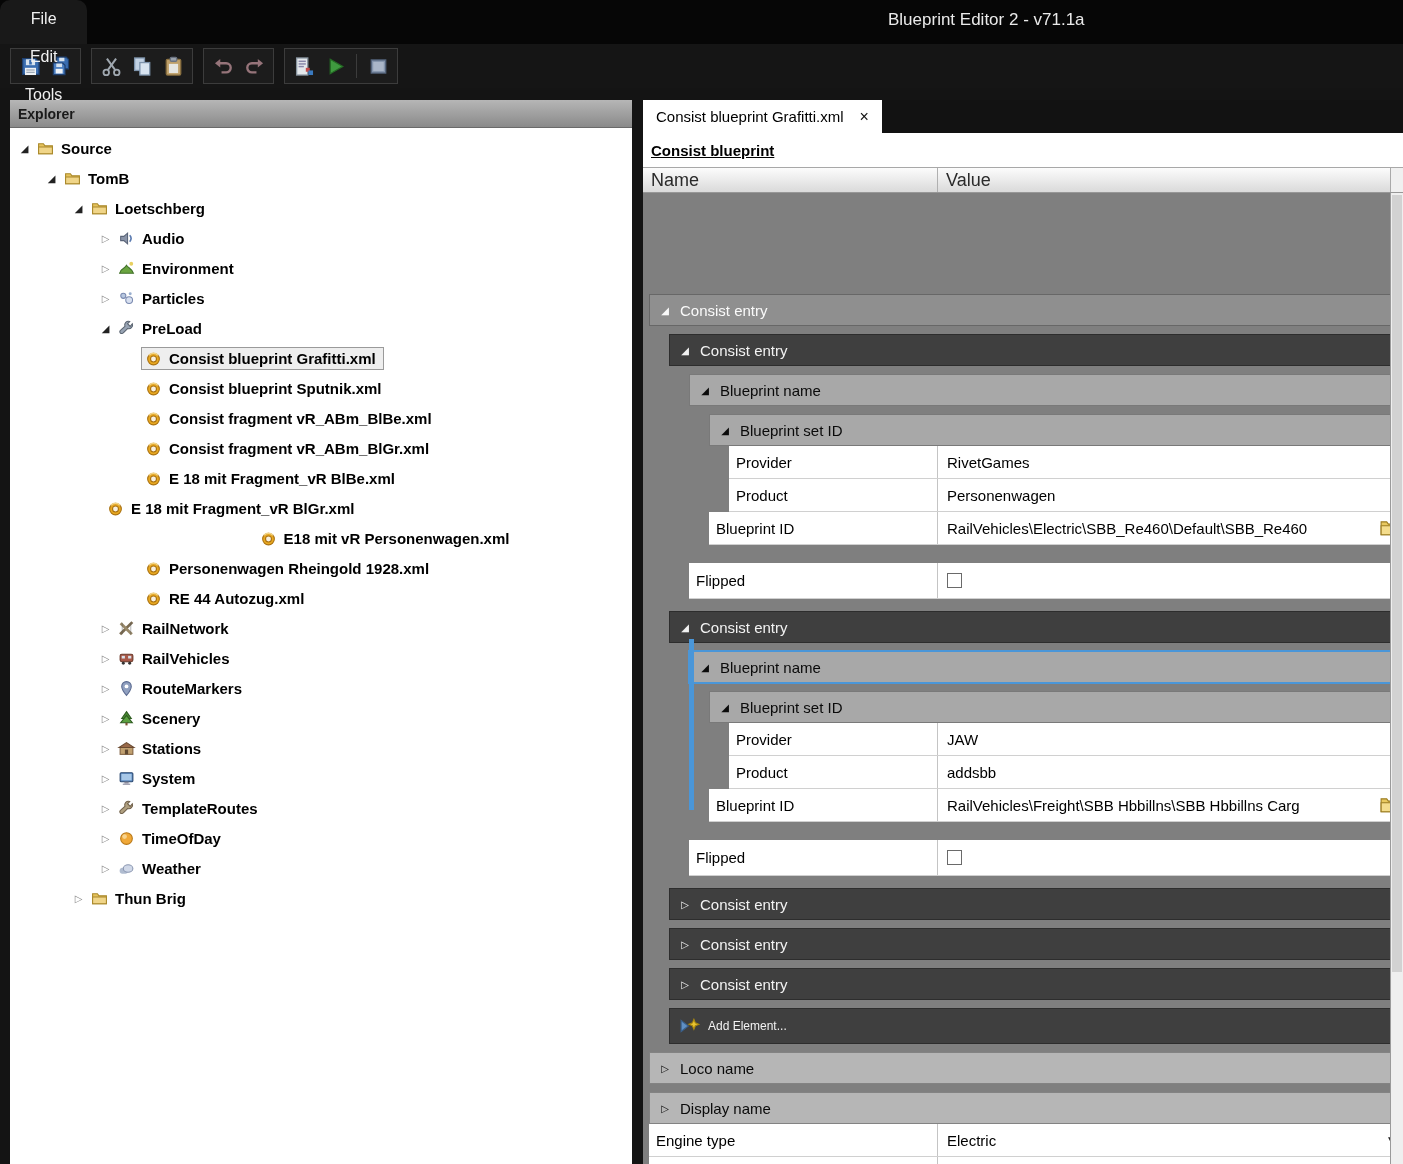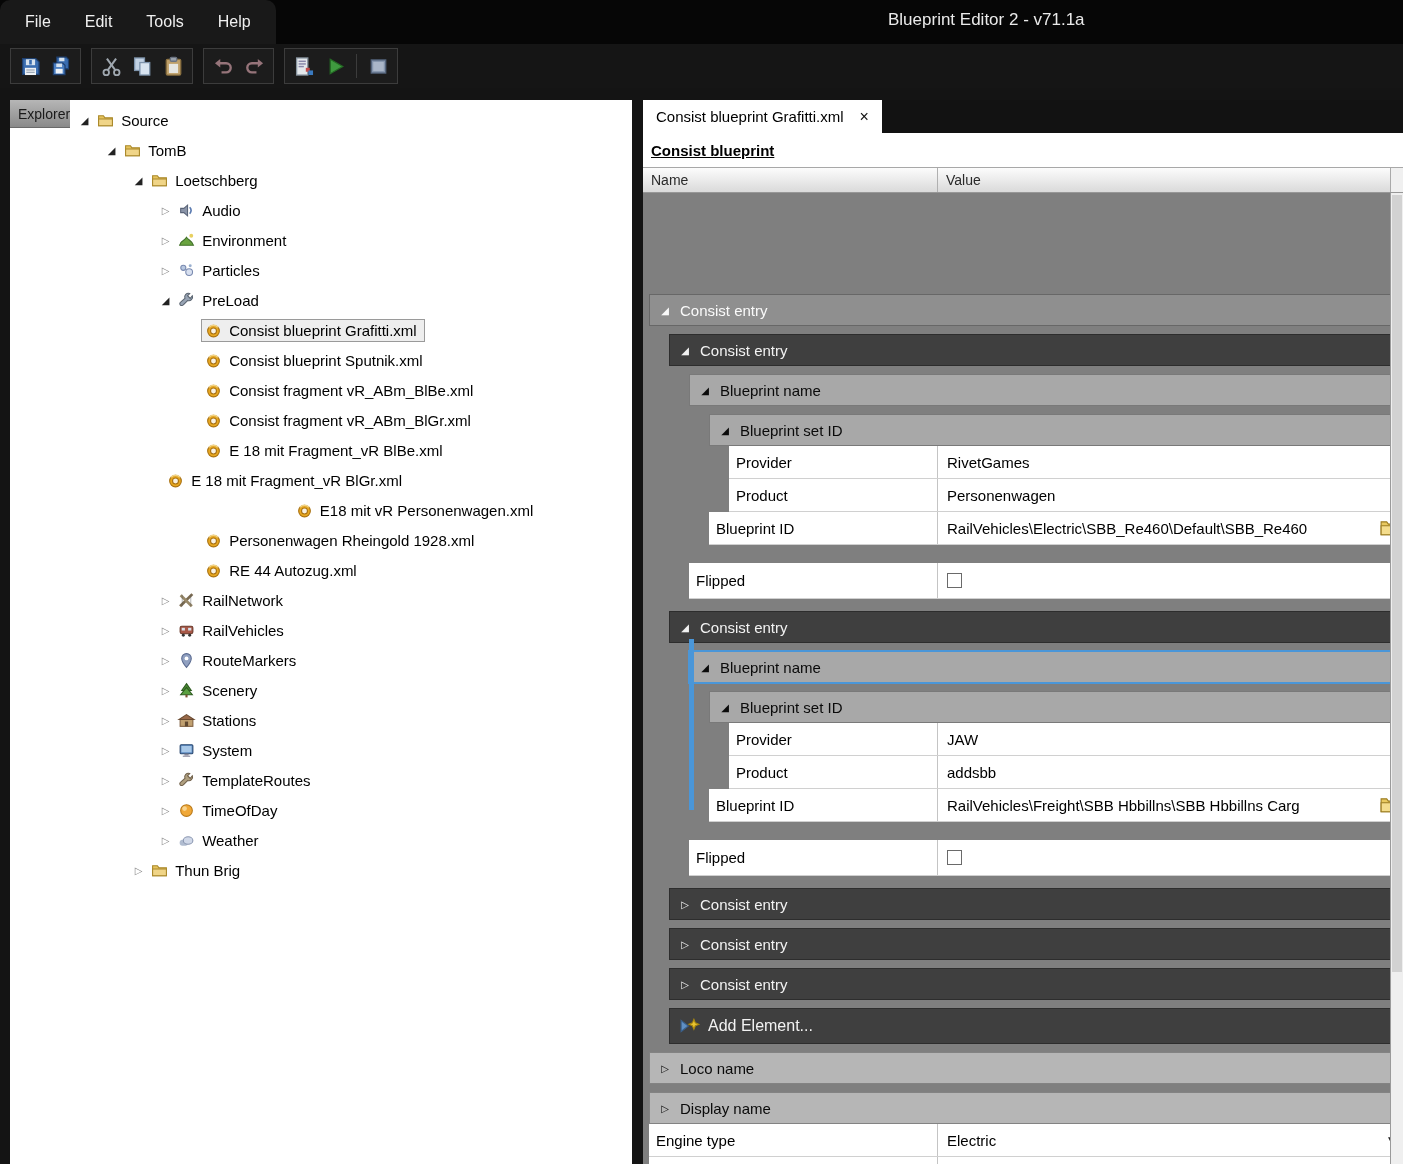--- a/index.html
+++ b/index.html
@@ -5,39 +5,39 @@
   * { margin:0; padding:0; box-sizing:border-box; }
   html,body { width:1403px; height:1164px; overflow:hidden; background:#141414;
               font-family:"Liberation Sans", sans-serif; }
   body { position:relative; }
   .icon-wrap { display:inline-flex; }
   .icon-wrap svg { display:block; }
 
   
   .menubar { height:44px; background:#060606; display:flex; align-items:center; position:relative; }
   .menu-strip { display:flex; align-items:center; height:100%; background:#191919;
-                border-radius:10px 10px 0 0; padding:0 8px; }
+                border-radius:10px 10px 0 0; padding:0 8px;flex-direction:column; }
   .menu-item { padding:10px 17px; color:#f0f0f0; font-size:16px; cursor:default; }
   .window-title { position:absolute; left:888px; top:10px; color:#eaeaea; font-size:17px; }
 
   
   .toolbar { height:44px; background:#151515; display:flex; align-items:center; padding-left:10px; }
   #toolbar-groups { display:flex; gap:10px; }
   .tb-group { display:flex; align-items:center; gap:3px; padding:3px 5px;
               border:1px solid #3c3c3c; background:#1c1c1c; }
   .tb-btn { width:28px; height:28px; display:flex; align-items:center; justify-content:center; }
   .tb-btn svg { width:21px; height:21px; }
   .tb-sep { width:1px; align-self:stretch; background:#3c3c3c; margin:2px 4px; }
 
   
   .main { position:absolute; top:100px; left:0; right:0; bottom:0; }
 
   
   #explorer { position:absolute; left:10px; top:0; width:622px; bottom:0; background:#ffffff;
-              display:flex; flex-direction:row; }
+              display:flex; flex-direction:column;font-weight:bold; }
   .explorer-header { height:28px; flex:none; background:linear-gradient(#b6b6b6,#8a8a8a);
                      border-bottom:1px solid #6a6a6a; display:flex; align-items:center;
                      padding-left:8px; font-size:14px; color:#1a1a1a; }
   #tree { flex:1; overflow:hidden; padding-top:5px; }
   .tree-row { height:30px; display:flex; align-items:center; }
   .expander { width:17px; flex:none; text-align:center; font-size:10px; color:#222;
               font-family:"DejaVu Sans", sans-serif; }
   .expander.collapsed { color:#8a8a8a; }
   .tree-label-wrap { display:flex; align-items:center; gap:6px; padding:2px 7px 2px 2px;
                      border:1px solid transparent; }
@@ -48,21 +48,21 @@
   
   #editor { position:absolute; left:643px; top:0; right:0; bottom:0; background:#7f7f7f; }
   .tabbar { height:33px; background:#121212; display:flex; align-items:stretch; }
   .tab { background:#ffffff; color:#000; font-size:15px; display:flex; align-items:center;
          gap:16px; padding:0 13px; }
   .tab-close { font-size:16px; line-height:1; color:#111; }
   .doc-title { height:34px; background:#ffffff; display:flex; align-items:center;
                padding-left:8px; font-size:15px; font-weight:bold; color:#000;text-decoration:underline; }
   .grid-header { height:26px; display:flex; background:linear-gradient(#fcfcfc,#dadada);
                  border-top:1px solid #a8a8a8; border-bottom:1px solid #979797;
-                 font-size:14px; color:#2a2a2a; position:relative; padding-right:13px; }
+                 font-size:18px; color:#2a2a2a; position:relative; padding-right:13px; }
   .grid-header .col-name { width:295px; padding-left:8px; display:flex; align-items:center;
                            border-right:1px solid #b0b0b0; }
   .grid-header .col-value { flex:1; padding-left:8px; display:flex; align-items:center; }
   .grid-header .corner { position:absolute; right:0; top:0; width:13px; height:100%;
                          background:#f0f0f0; border-left:1px solid #aaa; }
 
   #grid { position:absolute; top:93px; left:0; right:13px; bottom:0; background:#7f7f7f;
           overflow:hidden; padding-top:8px; }
   #scrollbar { position:absolute; top:93px; right:0; width:13px; bottom:0; background:#efefef;
                border-left:1px solid #9a9a9a; }
@@ -76,21 +76,21 @@
   .shade-mid   { background:#8f8f8f; color:#fafafa; }
   .shade-dark  { background:#3f3f3f; color:#f2f2f2; }
   .shade-gray  { background:#a8a8a8; color:#0a0a0a; }
   .shade-light { background:#b6b6b6; color:#0a0a0a; }
   .sel-header  { outline:2px solid #4a96d8; outline-offset:-1px; }
   .section-gap { margin-top:12px !important; }
   .g-expander { width:14px; flex:none; text-align:center; font-size:10px;
                 font-family:"DejaVu Sans", sans-serif; }
   .g-add { height:36px; margin-top:8px; margin-left:calc(6px + var(--ind)*20px);
            display:flex; align-items:center; gap:8px; padding-left:10px;
-           background:#3f3f3f; color:#f2f2f2; font-size:16px; border:1px solid rgba(0,0,0,0.28); }
+           background:#3f3f3f; color:#f2f2f2; font-size:12px; border:1px solid rgba(0,0,0,0.28); }
   .g-prop { height:33px; margin-left:calc(6px + var(--ind)*20px); display:flex;
             background:#ffffff; border-bottom:1px solid #d0d0d0; font-size:15px; color:#000; }
   .g-prop .p-name { width:calc(289px - var(--ind)*20px); flex:none; padding-left:7px;
                     display:flex; align-items:center; border-right:1px solid #c4c4c4;
                     overflow:hidden; white-space:nowrap; }
   .g-prop .p-value { flex:1; display:flex; align-items:center; padding-left:9px; overflow:hidden; }
   .g-prop.checkbox-row { height:36px; margin-top:18px; }
   .checkbox { width:15px; height:15px; background:#fff; border:1px solid #6a6a6a; flex:none; }
   .v-text { white-space:nowrap; overflow:hidden; }
   .p-value .browse { margin-left:auto; margin-right:4px; flex:none; }

